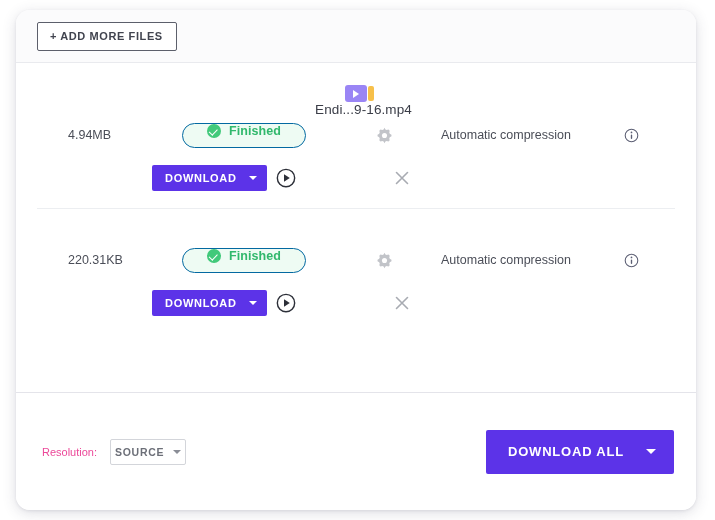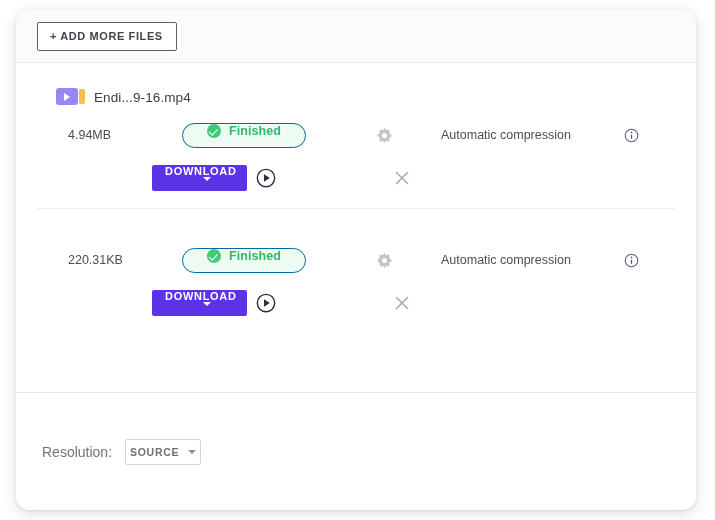--- a/index.html
+++ b/index.html
@@ -78,23 +78,24 @@
     position: absolute;
     left: 21px;
     right: 21px;
     top: 0;
     height: 1px;
     background: #eceef1;
   }
 
   .file-name-line {
     display: flex;
-    align-items: flex-end;
-    padding-left: 40px;
+    align-items: center;
+    padding-left: 15px;
     height: 20px;
+    flex-direction: column;
   }
   .video-file-icon {
     position: relative;
     width: 30px;
     height: 17px;
     flex: 0 0 auto;
     margin-right: 8px;
   }
   .video-file-icon .thumb {
     position: absolute;
@@ -218,21 +219,20 @@
     color: #ffffff;
     border: none;
     border-radius: 2px;
     padding: 0 10px 0 13px;
     font-size: 11px;
     font-weight: bold;
     letter-spacing: 0.7px;
     cursor: pointer;
     font-family: "Liberation Sans", sans-serif;
     white-space: nowrap;
-    flex-direction: column;
   }
   .download-btn .caret {
     margin-left: 12px;
     width: 0; height: 0;
     border-left: 4px solid transparent;
     border-right: 4px solid transparent;
     border-top: 4px solid #ffffff;
     display: inline-block;
   }
   .play-circle {
@@ -253,22 +253,22 @@
     flex: 0 0 auto;
     height: 118px;
     border-top: 1px solid #e4e4ea;
     display: flex;
     align-items: center;
     padding: 0 22px 0 26px;
     box-sizing: border-box;
     background: #ffffff;
   }
   .resolution-label {
-    font-size: 14px;
-    color: #737373;
+    font-size: 11px;
+    color: #ec4899;
     margin-right: 13px;
     white-space: nowrap;
   }
   .resolution-select {
     display: inline-flex;
     align-items: center;
     border: 1px solid #d3d5da;
     background: #ffffff;
     border-radius: 2px;
     height: 26px;
@@ -425,16 +425,20 @@
     <div class="card-footer">
       <span class="resolution-label">Resolution:</span>
 
       <button class="resolution-select">
         <span>SOURCE</span>
         <span class="caret"></span>
       </button>
 
       <span class="spacer"></span>
 
+      <button class="download-all-btn">
+        <span class="label">DOWNLOAD ALL</span>
+        <span class="caret"></span>
+      </button>
     </div>
 
   </div>
 </div>
 
 </body></html>

